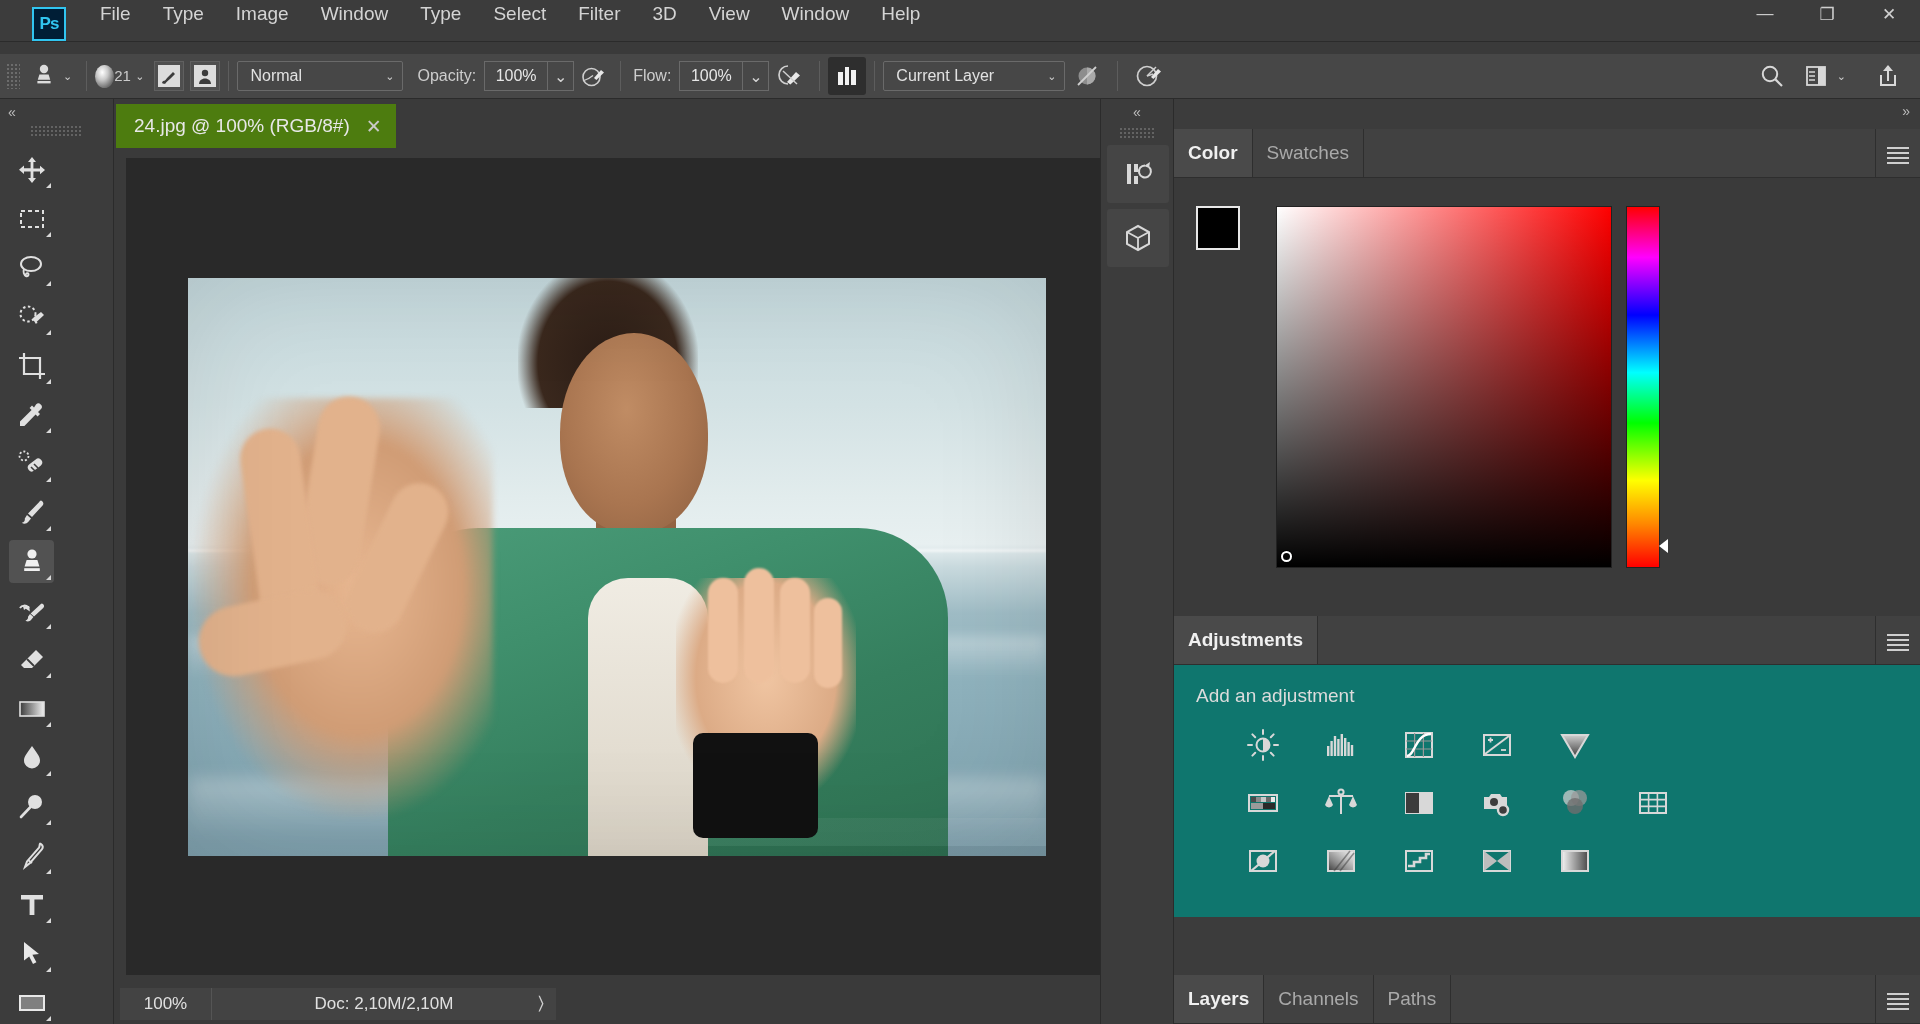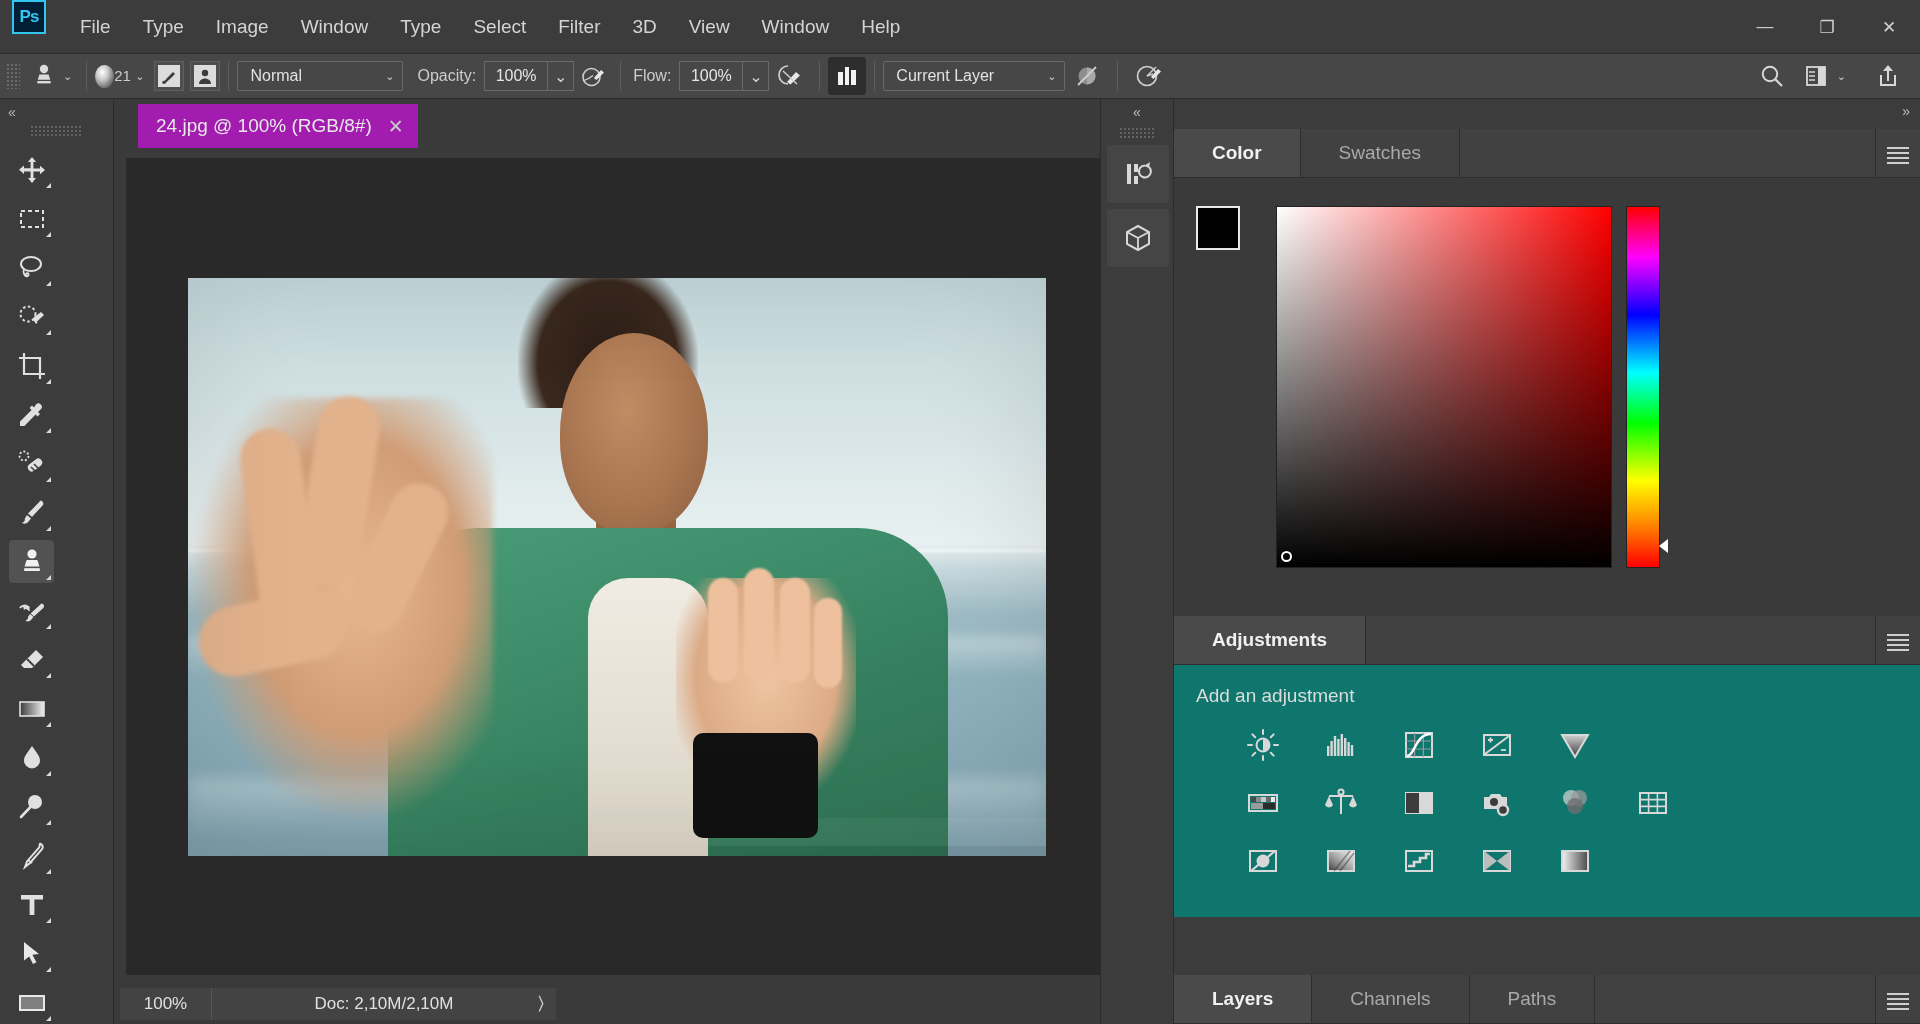--- a/index.html
+++ b/index.html
@@ -7,24 +7,25 @@
     width: 1920px; height: 1024px;
     background: #323232;
     font-family: "Liberation Sans", sans-serif;
     overflow: hidden;
     -webkit-font-smoothing: antialiased;
   }
   .app { position: relative; width: 1920px; height: 1024px; background: #3a3a3a; }
 
   
   .menubar {
-    position: absolute; left: 0; top: 0; width: 1920px; height: 54px;
+    position: absolute; left: 0; top: 0; width: 1920px; height: 42px;
     background: #3c3c3c;
-    display: flex; align-items: flex-start;
+    display: flex; align-items: flex-end;
     border-bottom: 1px solid #2b2b2b;
+    padding-left: 20px;
   }
   .ps-logo {
     width: 34px; height: 34px; margin-left: 12px; margin-right: 18px;
     border: 2px solid #31c5f0; background: #001e36;
     display: flex; align-items: center; justify-content: center;
     color: #31c5f0; font-size: 17px; font-weight: bold; letter-spacing: -1px;
     flex: none;
   }
   .menu-item {
     padding: 0 16px; height: 54px; line-height: 54px;
@@ -121,22 +122,22 @@
     width: 0; height: 0; border-left: 5px solid transparent;
     border-bottom: 5px solid #d9d9d9;
   }
 
   
   .tabbar {
     position: absolute; left: 114px; top: 99px; right: 800px; height: 49px;
     background: #3a3a3a;
   }
   .doctab {
-    position: absolute; left: 24px; top: 5px; height: 44px;
-    background: #a21caf;
+    position: absolute; left: 2px; top: 5px; height: 44px;
+    background: #4d7c0f;
     display: flex; align-items: center; padding: 0 14px 0 18px;
     color: #e8e8e8; font-size: 19px; white-space: nowrap;
   }
   .tab-close { margin-left: 16px; color: #c9c9c9; font-size: 19px; }
 
   
   .canvas-area {
     position: absolute; left: 114px; top: 148px; right: 800px; bottom: 41px;
     background: #3a3a3a; padding: 10px 12px 8px 12px;
   }
@@ -247,21 +248,21 @@
   .panels {
     position: absolute; right: 0; top: 99px; width: 746px; bottom: 0;
     background: #3c3c3c;
   }
   .panel-collapse { position: absolute; right: 10px; top: 4px; color: #bdbdbd; font-size: 14px; }
   .tabrow {
     display: flex; align-items: stretch; height: 49px; background: #414141;
     border-bottom: 1px solid #2e2e2e;
   }
   .ptab {
-    padding: 0 38px; display: flex; align-items: center;
+    padding: 0 14px; display: flex; align-items: center;
     color: #a9a9a9; font-size: 19px; border-right: 1px solid #2e2e2e; white-space: nowrap;
   }
   .ptab.active { background: #4a4a4a; color: #f0f0f0; font-weight: bold; }
   .tab-fill { flex: 1; border-right: 1px solid #2e2e2e; }
   .hamb {
     width: 44px; display: flex; align-items: center; justify-content: center; color: #cfcfcf;
   }
   .hamb i { display: block; width: 22px; height: 2px; background: #cfcfcf; box-shadow: 0 5px 0 #cfcfcf, 0 10px 0 #cfcfcf, 0 -5px 0 #cfcfcf; }
 
   

